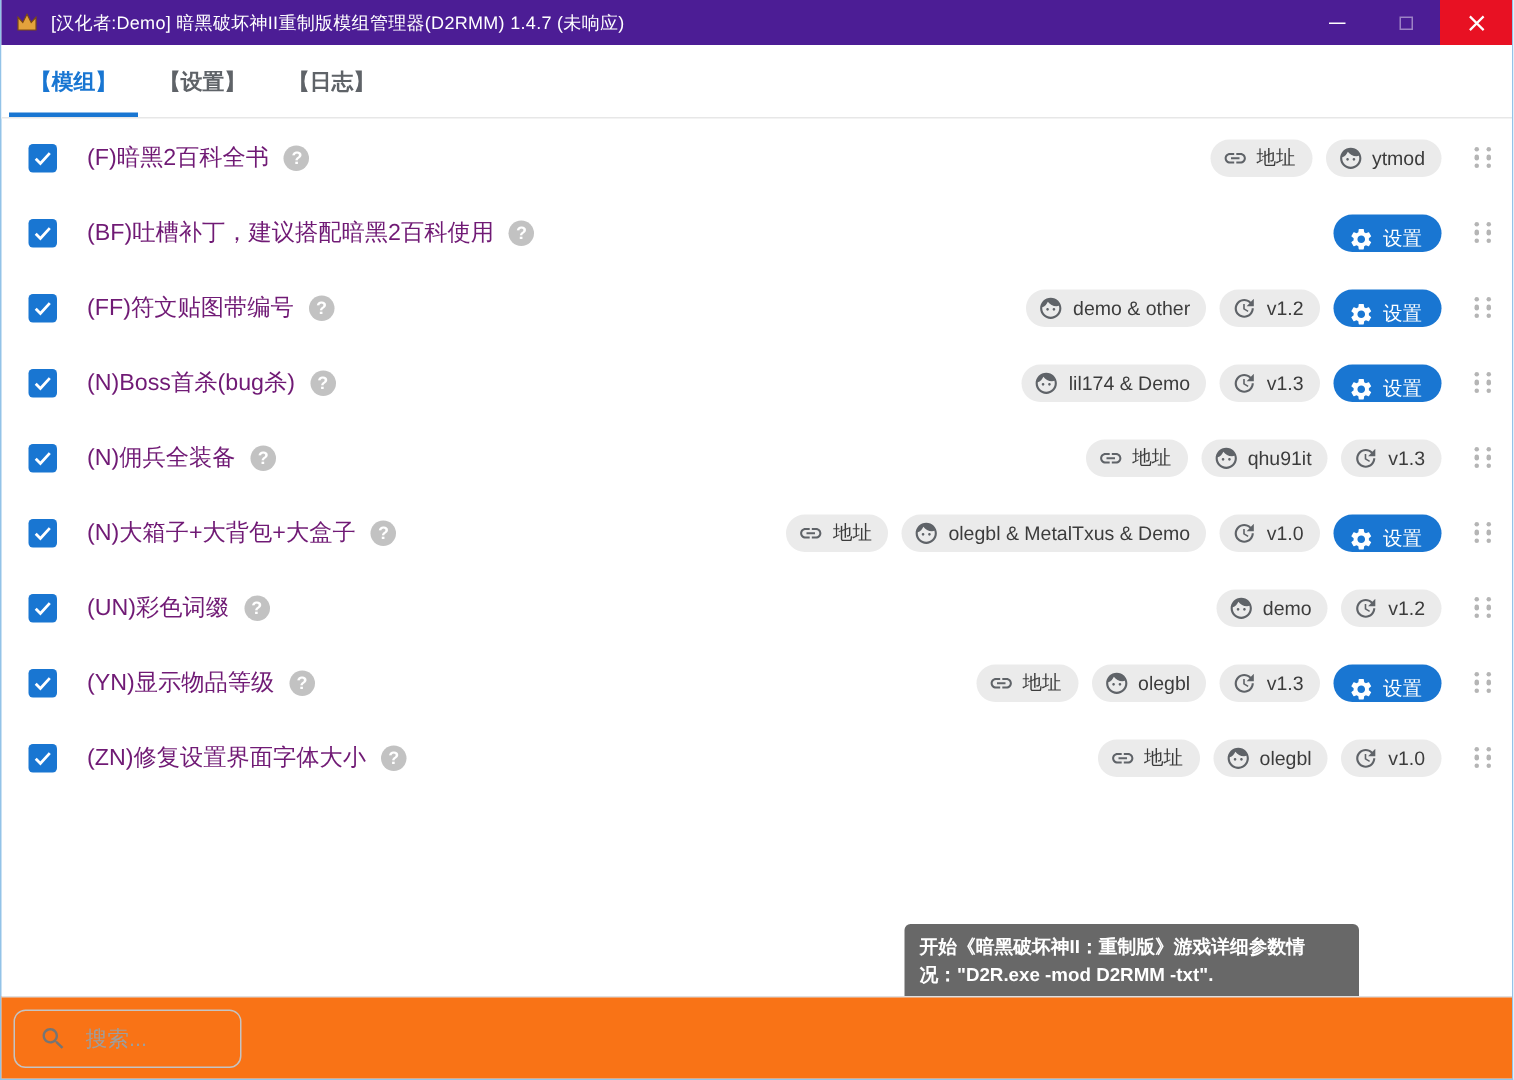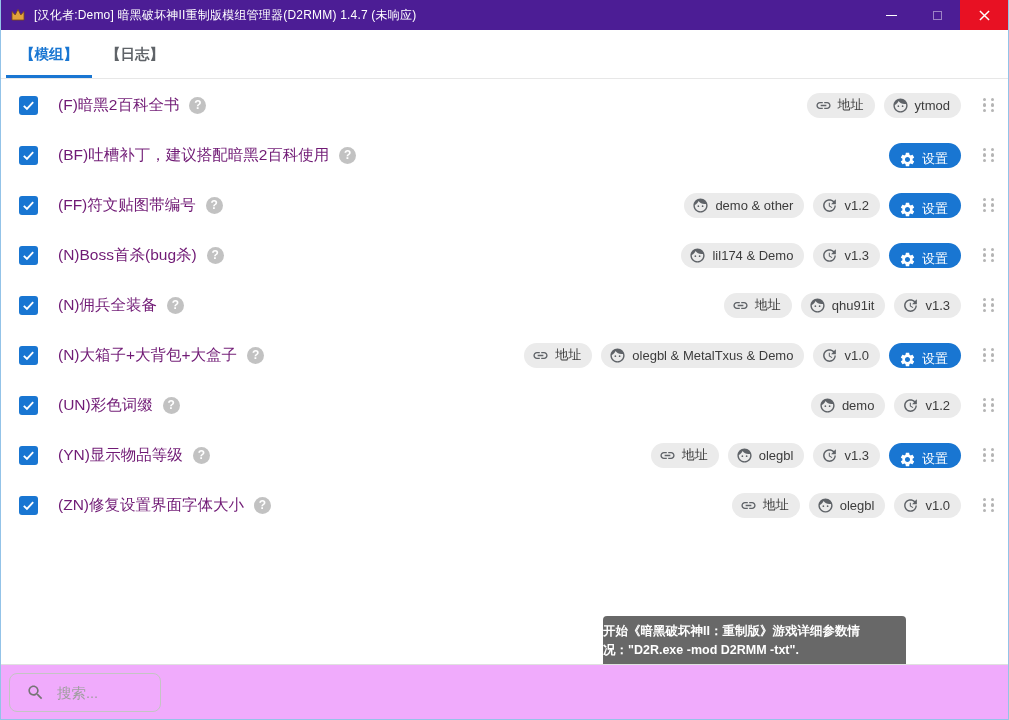--- a/index.html
+++ b/index.html
@@ -68,27 +68,27 @@
   .drag-handle {
     margin-left: 7px; width: 18px; display: grid; grid-template-columns: repeat(2, 5px);
     grid-gap: 2px 3px; justify-content: center; cursor: grab; flex: 0 0 auto;
   }
   .drag-handle i { width: 3.5px; height: 3.5px; border-radius: 50%; background: #b5b5b5; }
 
   
   .tooltip {
     position: absolute; left: 602px; top: 616px; width: 303px;
     background: rgba(99,99,99,.97); color: #fff; border-radius: 4px;
-    padding: 6px 10px 7px 0; font-size: 12.5px; font-weight: 700; line-height: 1.55;
+    padding: 6px 10px 7px 10px; font-size: 12.5px; font-weight: 700; line-height: 1.55;
   }
 
   
   .footer {
     position: absolute; left: 0; right: 0; bottom: 0; height: 55px;
-    border-top: 1px solid #e0e0e0; background: #f0abfc;
+    border-top: 1px solid #e0e0e0; background: #f97316;
   }
   .search-box {
     position: absolute; left: 8px; top: 8px; width: 152px; height: 39px;
     border: 1px solid #c4c4c4; border-radius: 8px; display: flex; align-items: center;
   }
   .search-box svg { width: 19px; height: 19px; fill: #757575; margin-left: 16px; flex: 0 0 auto; }
   .search-box input {
     border: none; outline: none; width: 90px; margin-left: 12px; font-size: 14.5px;
     font-family: inherit; color: #333; background: transparent;
   }
@@ -122,20 +122,21 @@
       </div>
     <div class="tb-btn tb-close">
       <svg viewBox="0 0 12 12">
           <path d="M1 1 L11 11 M11 1 L1 11" fill="none"></path>
         </svg>
     </div>
   </div>
 
   <div class="tabbar">
     <div class="tab active">【模组】</div>
+    <div class="tab">【设置】</div>
     <div class="tab">【日志】</div>
   </div>
 
   <div class="mod-list">
     <div class="mod-row">
       <span class="checkbox">
         <svg viewBox="0 0 24 24">
             <path d="M4.5 12.5 L9.5 17.5 L19.5 6.5" fill="none" stroke="#fff" stroke-width="3"></path>
           </svg>
       </span>

